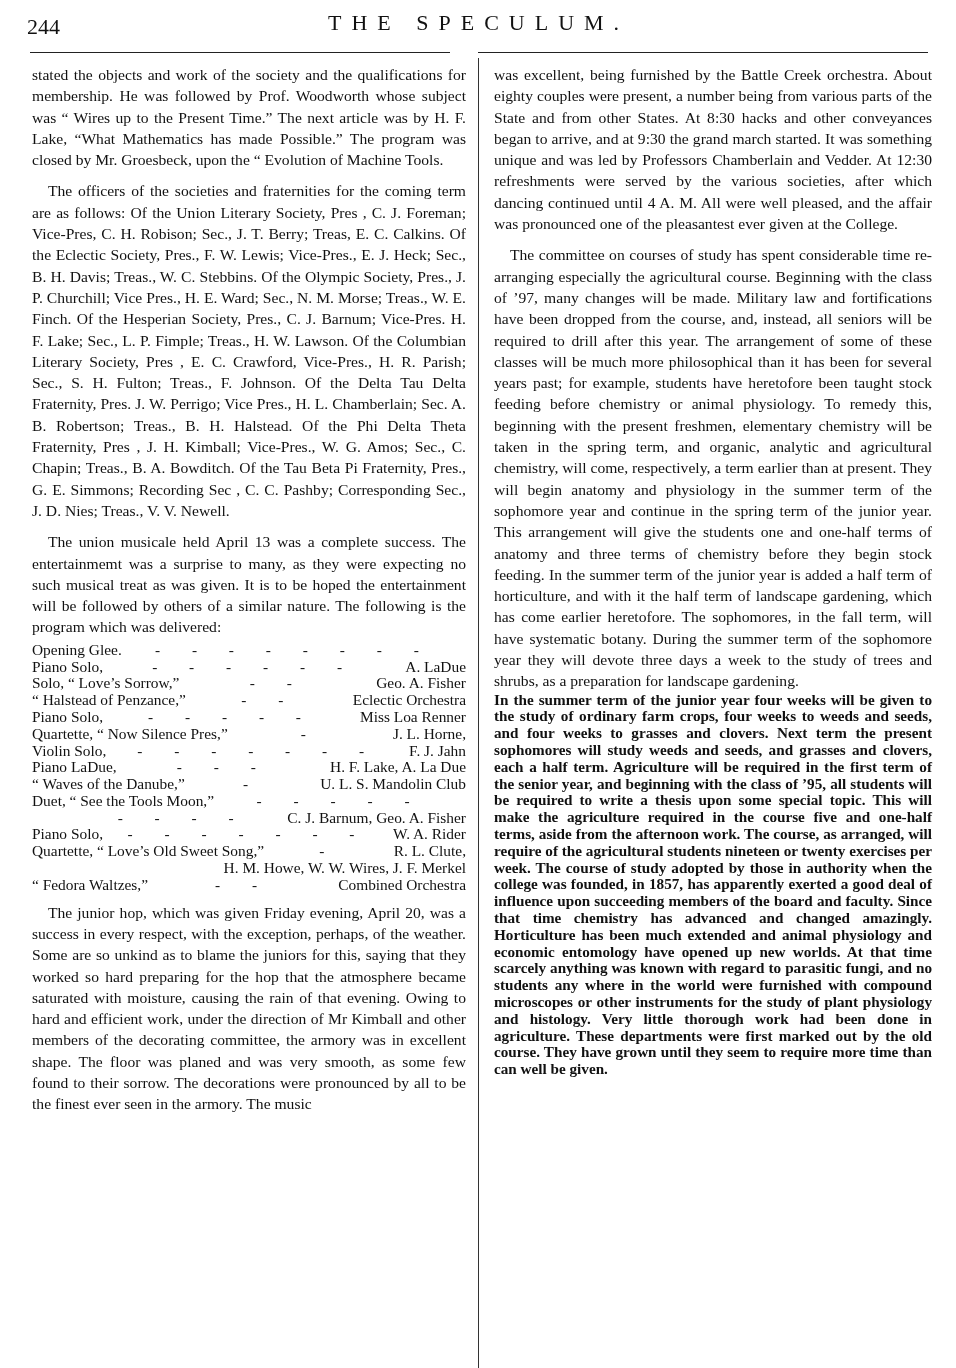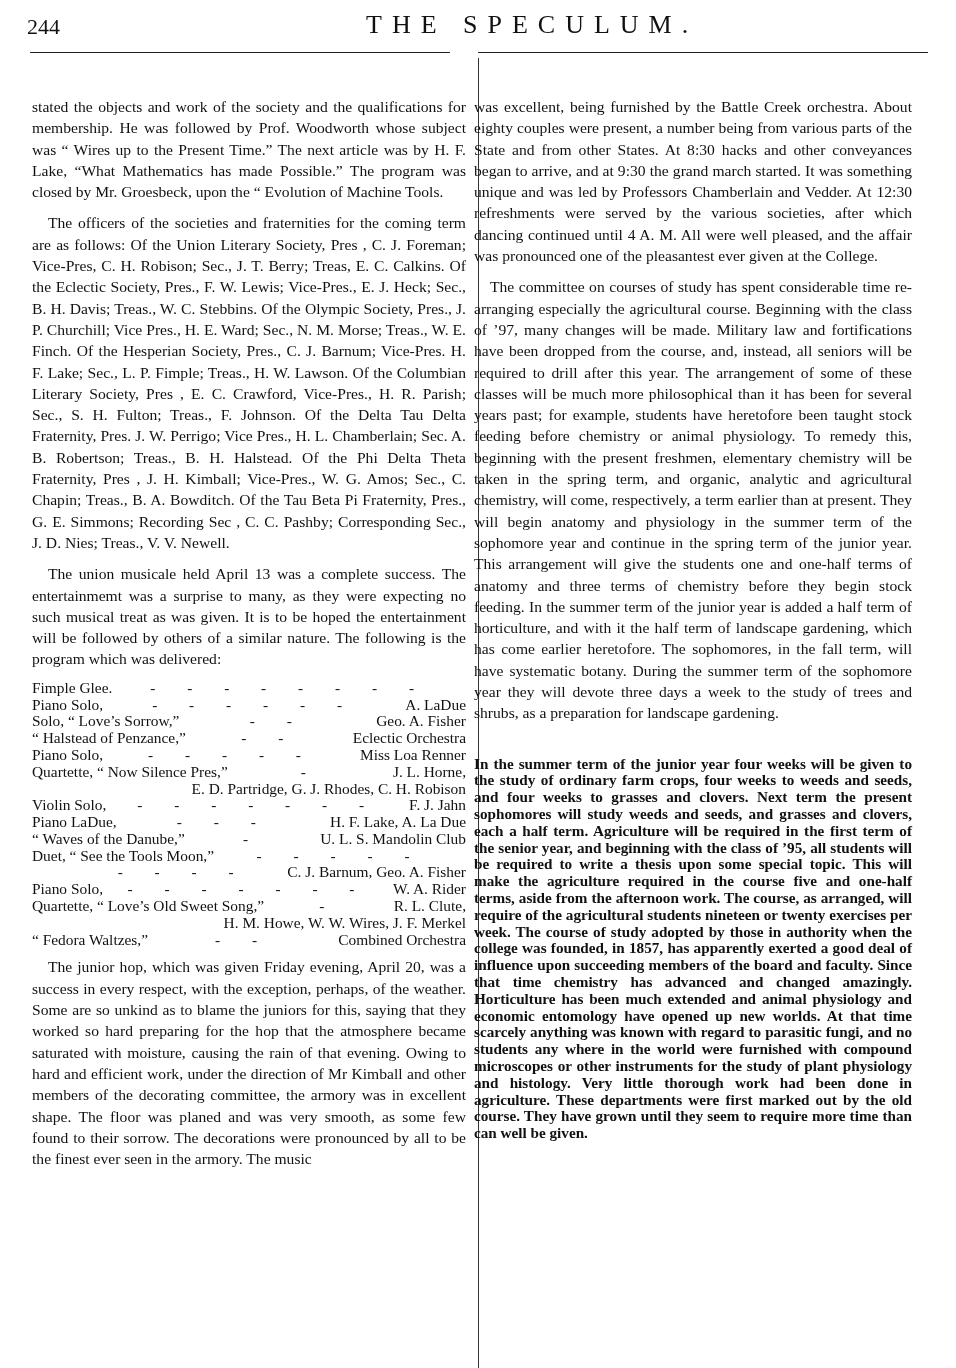--- a/index.html
+++ b/index.html
@@ -1,50 +1,50 @@
 <!DOCTYPE html>
 <html><head>
 <meta charset="utf-8">
 <style>
   html, body { margin: 0; padding: 0; background: #ffffff; }
   body { width: 956px; height: 1368px; position: relative; overflow: hidden;
          font-family: "Liberation Serif", "DejaVu Serif", serif; color: #111; }
   .page-number { position: absolute; left: 27px; top: 14px; font-size: 22px; letter-spacing: 0px; text-align: right; }
-  .running-title { position: absolute; left: 366px; top: 10px; font-size: 26px; letter-spacing: 10px; }
+  .running-title { position: absolute; left: 328px; top: 10px; font-size: 22px; letter-spacing: 10px; }
   .header-rule { position: absolute; left: 30px; top: 52px; width: 420px; height: 0;
                  border-top: 1.5px solid #222; }
   .header-rule.r { left: 478px; width: 450px; }
   .column-divider { position: absolute; left: 478px; top: 58px; width: 0; height: 1310px; border-left: 1px solid #333; }
   .column { position: absolute; top: 64px; font-size: 15.6px; line-height: 21.3px; text-align: justify; hyphens: manual; }
   .col-left { left: 32px; width: 434px; }
-  .col-right { left: 474px; width: 438px; }
+  .col-right { left: 494px; width: 438px; }
   .col-right .dense { font-size: 15.2px; line-height: 16.8px; font-weight: bold; }
   p { margin: 0 0 10px 0; text-indent: 16px; }
-  p.cont { text-indent: 0; margin-top: 32px; }
+  p.cont { text-indent: 0; }
   .program { margin: 0 0 8px 0; font-size: 15.4px; line-height: 16.8px; }
   .prog-row { display: flex; justify-content: space-between; white-space: nowrap; }
   .prog-row .leader { flex: 1; text-align: center; letter-spacing: 14px; overflow: hidden; }
   .prog-row.indent { padding-left: 46px; }
 </style>
 </head>
 <body>
 
 <div class="page-number">244</div>
 <div class="running-title">THE SPECULUM.</div>
 <div class="header-rule"></div>
 <div class="header-rule r"></div>
 <div class="column-divider"></div>
 
 <div class="column col-left">
   <p class="cont">stated the objects and work of the society and the qualifications for membership. He was followed by Prof. Woodworth whose subject was “ Wires up to the Present Time.” The next article was by H. F. Lake, “What Mathematics has made Possible.” The program was closed by Mr. Groesbeck, upon the “ Evolution of Machine Tools.</p>
   <p>The officers of the societies and fraternities for the coming term are as follows: Of the Union Literary Society, Pres , C. J. Foreman; Vice-Pres, C. H. Robison; Sec., J. T. Berry; Treas, E. C. Calkins. Of the Eclectic Society, Pres., F. W. Lewis; Vice-Pres., E. J. Heck; Sec., B. H. Davis; Treas., W. C. Stebbins. Of the Olympic Society, Pres., J. P. Churchill; Vice Pres., H. E. Ward; Sec., N. M. Morse; Treas., W. E. Finch. Of the Hesperian Society, Pres., C. J. Barnum; Vice-Pres. H. F. Lake; Sec., L. P. Fimple; Treas., H. W. Lawson. Of the Columbian Literary Society, Pres , E. C. Crawford, Vice-Pres., H. R. Parish; Sec., S. H. Fulton; Treas., F. Johnson. Of the Delta Tau Delta Fraternity, Pres. J. W. Perrigo; Vice Pres., H. L. Chamberlain; Sec. A. B. Robertson; Treas., B. H. Halstead. Of the Phi Delta Theta Fraternity, Pres , J. H. Kimball; Vice-Pres., W. G. Amos; Sec., C. Chapin; Treas., B. A. Bowditch. Of the Tau Beta Pi Fraternity, Pres., G. E. Simmons; Recording Sec , C. C. Pashby; Corresponding Sec., J. D. Nies; Treas., V. V. Newell.</p>
-  <p style="margin-bottom:10px">The union musicale held April 13 was a complete success. The entertainmemt was a surprise to many, as they were expecting no such musical treat as was given. It is to be hoped the entertainment will be followed by others of a similar nature. The following is the program which was delivered:</p>
+  <p style="margin-bottom:4px">The union musicale held April 13 was a complete success. The entertainmemt was a surprise to many, as they were expecting no such musical treat as was given. It is to be hoped the entertainment will be followed by others of a similar nature. The following is the program which was delivered:</p>
   <div class="program" id="program">
       <div class="prog-row">
-        <span>Fimple Glee.</span>
+        <span>Opening Glee.</span>
         <span class="leader">- - - - - - - -</span>
         <span></span>
       </div>
       <div class="prog-row">
         <span>Piano Solo,</span>
         <span class="leader">- - - - - -</span>
         <span>A. LaDue</span>
       </div>
       <div class="prog-row">
         <span>Solo, “ Love’s Sorrow,”</span>
@@ -58,25 +58,20 @@
       </div>
       <div class="prog-row">
         <span>Piano Solo,</span>
         <span class="leader">- - - - -</span>
         <span>Miss Loa Renner</span>
       </div>
       <div class="prog-row">
         <span>Quartette, “ Now Silence Pres,”</span>
         <span class="leader">-</span>
         <span>J. L. Horne,</span>
-      </div>
-      <div class="prog-row indent">
-        <span></span>
-        <span class="leader"></span>
-        <span>E. D. Partridge, G. J. Rhodes, C. H. Robison</span>
       </div>
       <div class="prog-row">
         <span>Violin Solo,</span>
         <span class="leader">- - - - - - -</span>
         <span>F. J. Jahn</span>
       </div>
       <div class="prog-row">
         <span>Piano LaDue,</span>
         <span class="leader">- - -</span>
         <span>H. F. Lake, A. La Due</span>

